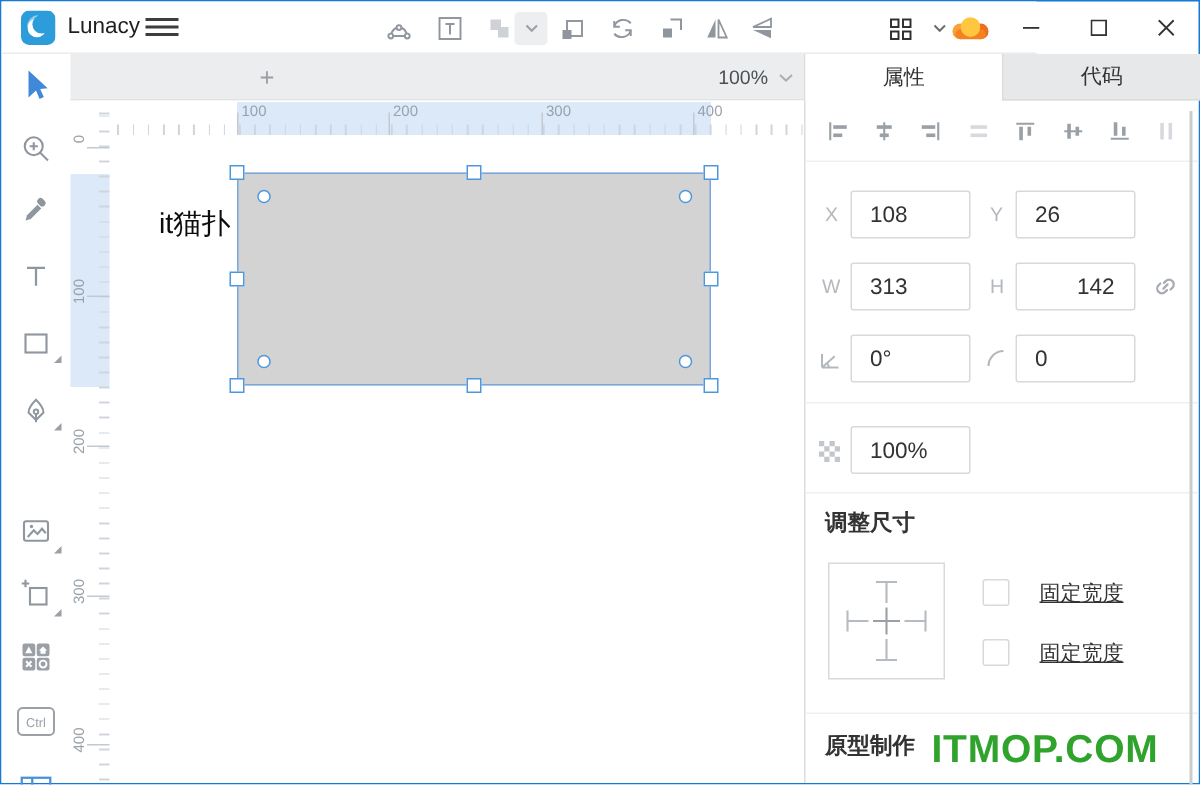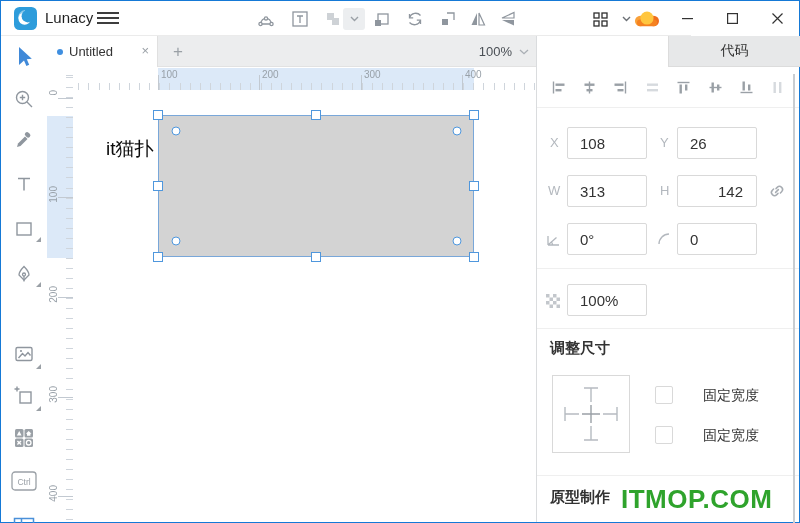--- a/index.html
+++ b/index.html
@@ -63,21 +63,21 @@
   .flabel { position:absolute; top:8px; font-size:13px; color:#b3b8be; }
   .fin { position:absolute; top:0; width:80px; height:32px; border:1px solid #d9d9d9; border-radius:2px; font-size:15px; color:#333; padding-left:12px; background:#fff; font-family:inherit; }
   .ficon { position:absolute; display:flex; align-items:center; justify-content:center; }
   .hr { position:absolute; left:0; width:100%; height:1px; background:#efefef; }
   .select { position:absolute; left:120px; top:0; width:115px; height:32px; border:1px solid #d9d9d9; border-radius:2px; background:#fff; cursor:pointer; }
   .select .sv { position:absolute; left:12px; top:7px; font-size:14px; color:#333; }
   .select svg { position:absolute; right:10px; top:13px; }
   .sec-title { position:absolute; left:13px; font-size:15px; font-weight:bold; color:#333; }
   .constraint { position:absolute; left:15px; top:339px; width:78px; height:78px; border:1px solid #d9d9d9; }
   .cb { position:absolute; left:118px; width:18px; height:18px; border:1px solid #d9d9d9; border-radius:2px; background:#fff; cursor:pointer; }
-  .cb-label { position:absolute; left:166px; font-size:14px; color:#333; }
+  .cb-label { position:absolute; left:156px; font-size:14px; color:#333;text-decoration:underline; }
   .scrollbar { position:absolute; right:4px; top:38px; width:2px; height:460px; background:#c9cdd1; }
 
   .watermark { position:absolute; left:620px; top:483px; font-size:26px; font-weight:bold; letter-spacing:0.5px; z-index:50; }
 </style>
 </head>
 <body>
 
 <div class="window">
 
   <div class="titlebar">
@@ -264,25 +264,20 @@
     </button>
     <button class="lt-btn" style="top:472px">
       <svg width="22" height="18" viewBox="0 0 22 18" fill="none" stroke="#4a90d9" stroke-width="1.5">
         <rect x="1.5" y="1.5" width="19" height="15"></rect>
           <path d="M8.5 1.5 V16.5"></path>
       </svg>
     </button>
   </div>
 
   <div class="tabbar">
-    <div class="tab">
-      <span class="tab-dot"></span>
-      <span class="tab-label">Untitled</span>
-      <button class="tab-close">×</button>
-    </div>
     <button class="new-tab">+</button>
     <div class="zoom-ctl">
       <span class="zv">100%</span>
       <svg width="10" height="6" viewBox="0 0 10 6" fill="none" stroke="#a9aeb4" stroke-width="1.3">
           <path d="M1 1 L5 4.7 L9 1"></path>
         </svg>
     </div>
   </div>
 
   <div class="canvas">
@@ -324,20 +319,21 @@
     <span class="h-sq" style="left:111px; top:190px"></span>
     <span class="h-sq" style="left:269px; top:190px"></span>
     <span class="h-sq" style="left:427px; top:190px"></span>
     <span class="h-ci" style="left:129px; top:64px"></span>
     <span class="h-ci" style="left:410px; top:64px"></span>
     <span class="h-ci" style="left:129px; top:174px"></span>
     <span class="h-ci" style="left:410px; top:174px"></span>
   </div>
 
   <div class="inspector">
+    <div class="insp-tab active">属性</div>
     <div class="insp-tab inactive">代码</div>
 
     <div class="align-row">
       <button class="al-btn">
         <svg width="17" height="17" viewBox="0 0 17 17">
             <path d="M3.5 2.5 V14.5" stroke="#9aa0a6" stroke-width="1.4"></path>
             <rect x="5.5" y="4.5" width="9" height="2.4" fill="#9aa0a6"></rect>
             <rect x="5.5" y="10" width="6" height="2.4" fill="#9aa0a6"></rect>
           </svg>
       </button>

